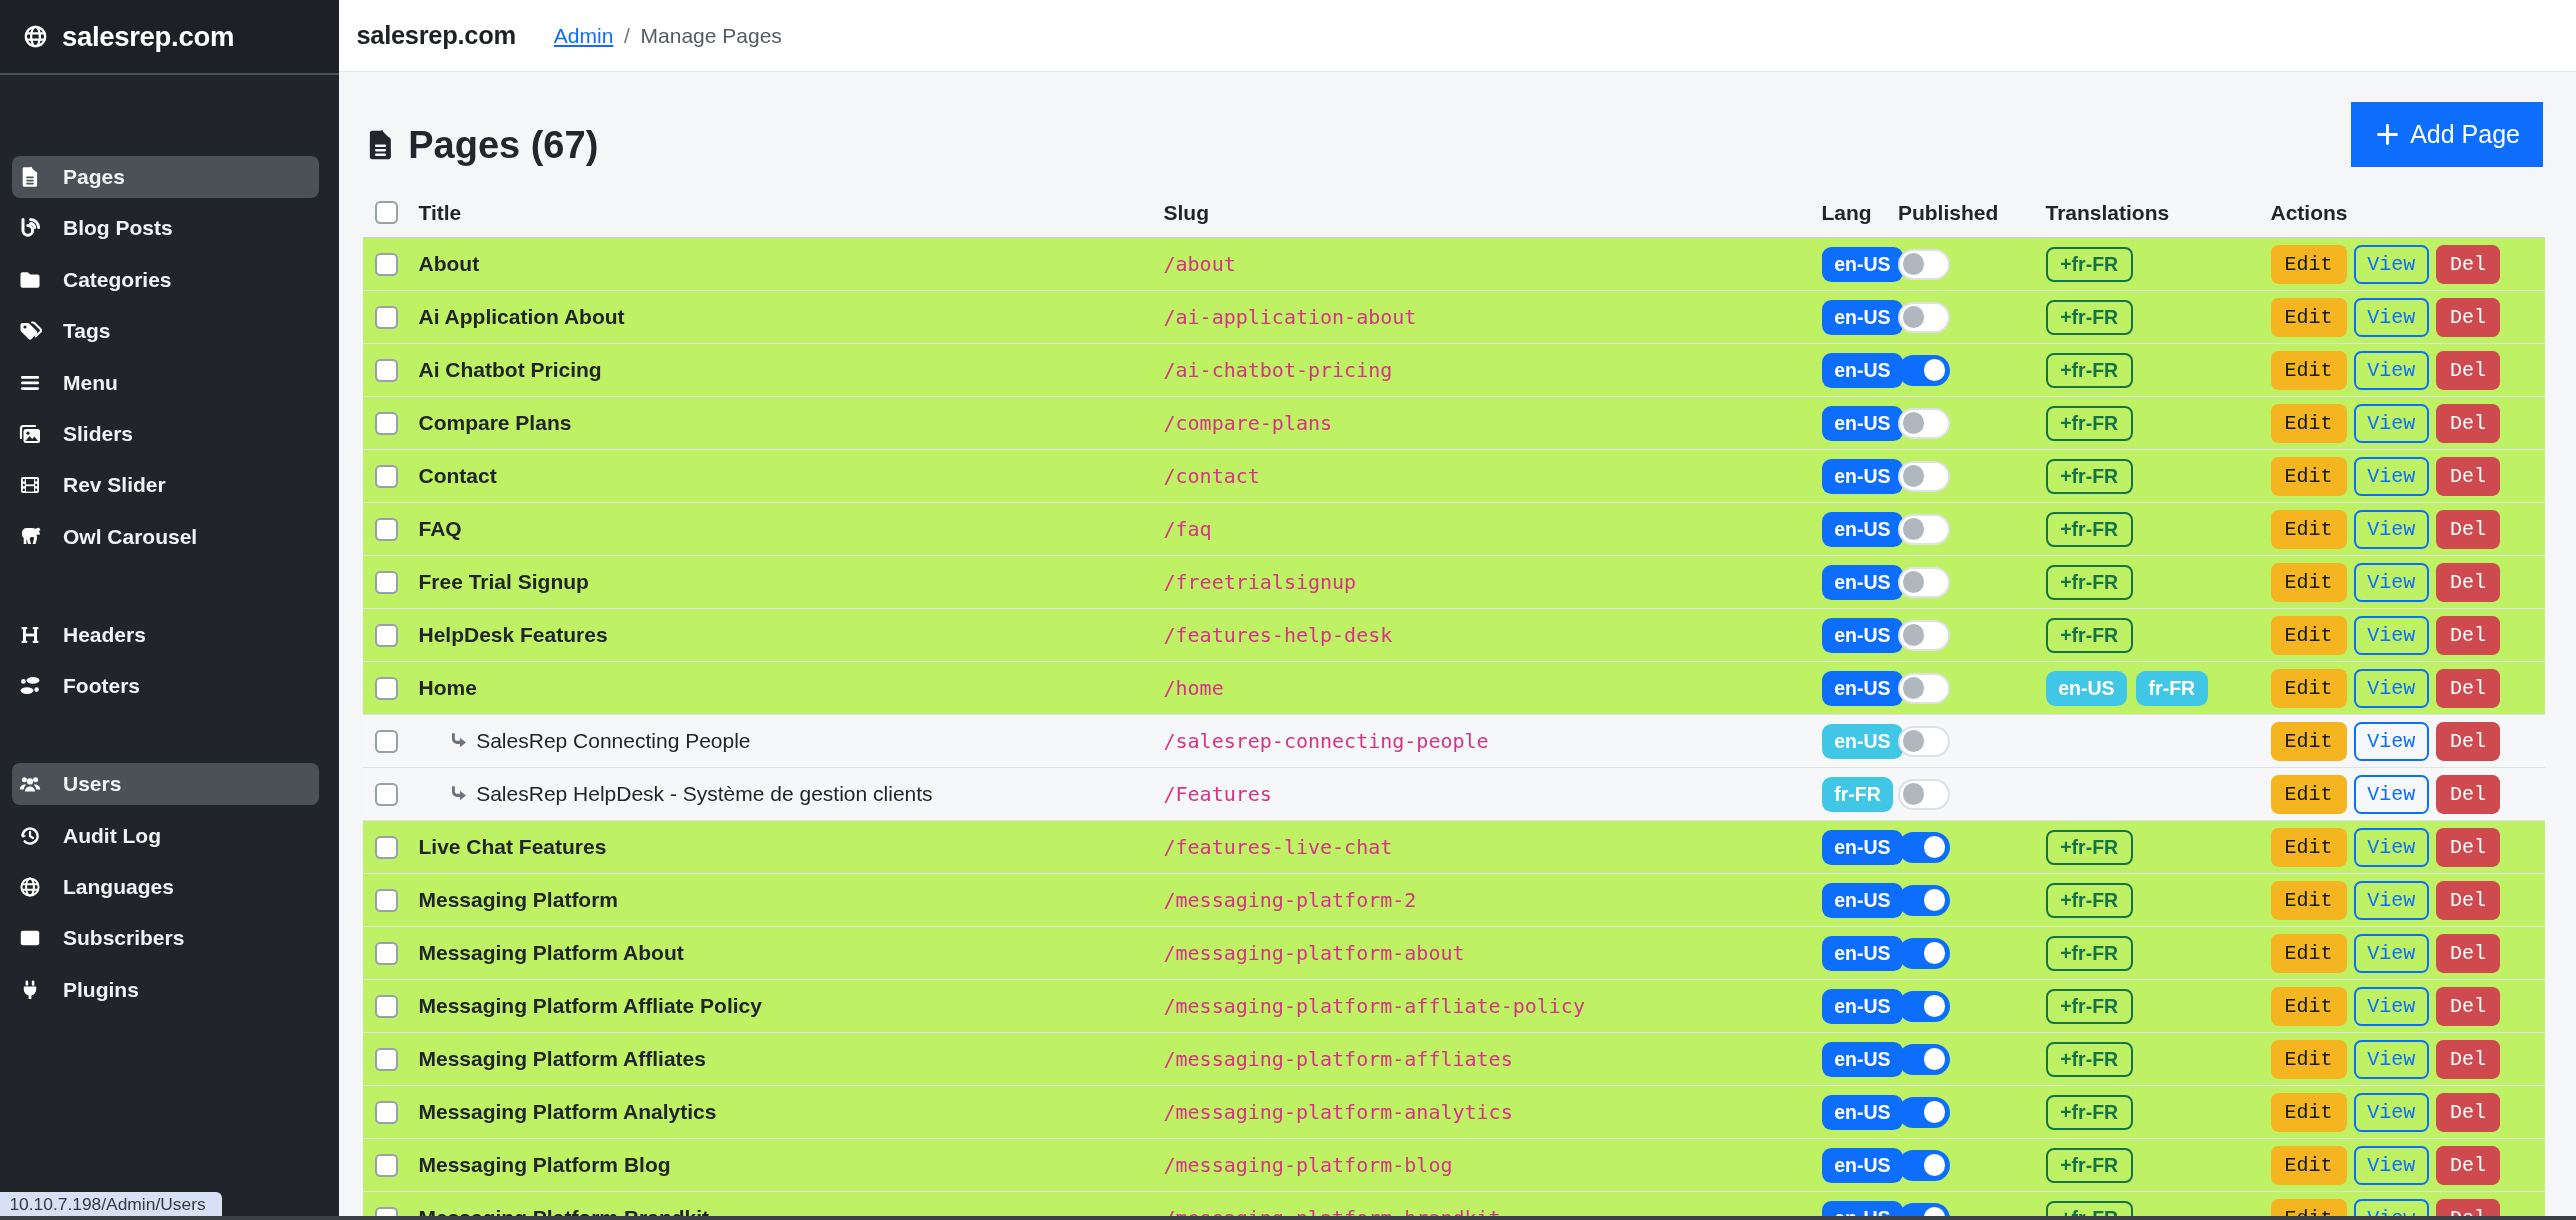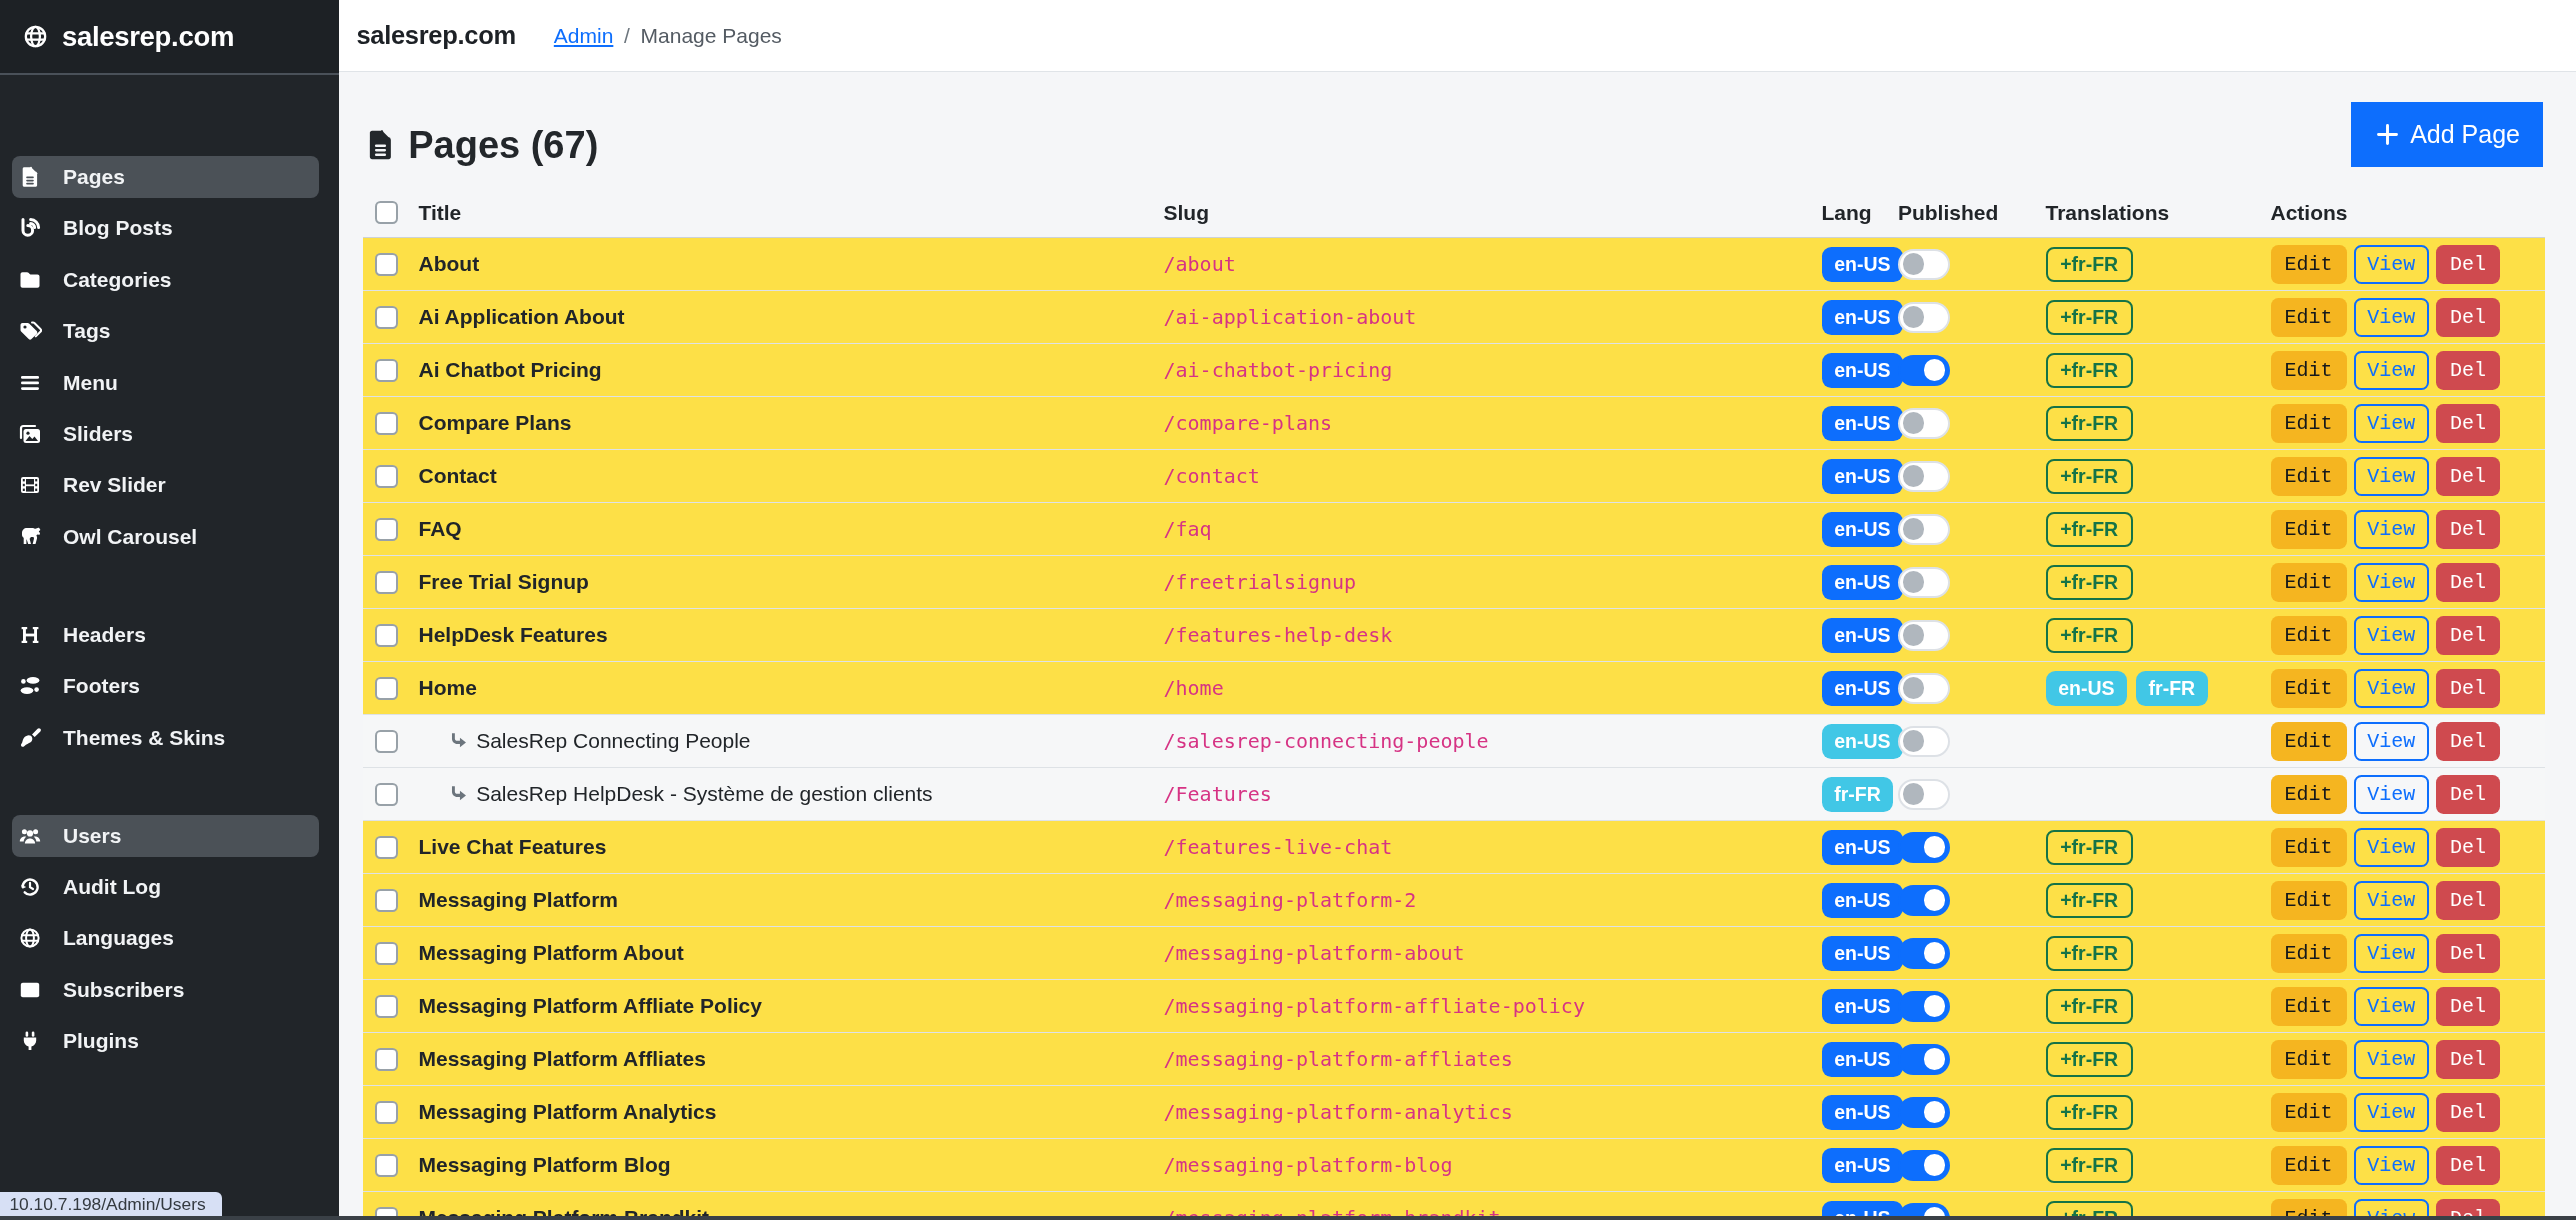--- a/index.html
+++ b/index.html
@@ -49,21 +49,21 @@
   h1 .icon svg { width:35px; height:40px; }
   .add-btn { display:flex; align-items:center; gap:9.4px; height:65px; padding:16px 23px;
              background:var(--c-primary,#0d6efd); color:#fff; border:none; border-radius:0;
              font-family:inherit; font-size:25px; cursor:pointer; }
   .add-btn svg { width:27px; height:27px; }
 
   
   .table-clip { position:absolute; top:116px; left:23.5px; width:2182px; height:1028px; overflow:hidden; }
   .thead { display:flex; align-items:center; height:50px; border-bottom:1.3px solid #ccd2d8;
            font-size:21px; font-weight:bold; color:#212529; }
-  .trow { display:flex; align-items:center; height:53px; background:#fde047;
+  .trow { display:flex; align-items:center; height:53px; background:#bef264;
           border-bottom:0.7px solid #dee2e6; }
   .trow.sub { background:#f6f7f8; }
   .cell { display:flex; align-items:center; }
   .col-cb { width:56px; padding-left:12px; }
   .col-title { width:745px; padding-right:20px; }
   .col-slug { width:622px; }
   .col-lang { width:109px;padding-left:36px; }
   .col-pub { width:151px; padding-left:3.4px;text-align:center; }
   .col-tr { width:225px; gap:8.7px; }
   .col-act { width:273px; gap:7.4px; }
@@ -222,29 +222,20 @@
           <div class="nav-item">
             <span class="icon ">
               <svg viewBox="0 0 24 24" fill="currentColor">
                 <ellipse cx="15" cy="6.4" rx="6.4" ry="3.4"></ellipse>
                 <circle cx="5.4" cy="7.4" r="2.3"></circle>
                 <ellipse cx="9" cy="16.6" rx="6.4" ry="3.4"></ellipse>
                 <circle cx="18.6" cy="15.6" r="2.3"></circle>
               </svg>
             </span>
             <span class="nav-label">Footers</span>
-          </div>
-          <div class="nav-item">
-            <span class="icon ">
-              <svg viewBox="0 0 24 24" fill="currentColor">
-                <path d="M14 8.6l5.6-5.8c.7-.8 1.9-.8 2.7-.1.8.7.8 2 .1 2.7l-5.7 5.6z"></path>
-                <path d="M12.9 9.8c1.4 1.3 1.9 3.1 1.1 4.8-.8 1.8-2.6 2.4-4.1 3.1-1.4.6-2.6 1.5-3.7 2.5-.7.6-2.5 1.1-3.1-.5-.5-1.4.7-2.1 1.1-3.3.6-1.8.8-3.7 2.2-5.1 1.5-1.7 4.5-3 6.5-1.5z"></path>
-              </svg>
-            </span>
-            <span class="nav-label">Themes &amp; Skins</span>
           </div>
         </div>
         <div class="nav-group">
           <div class="nav-item active">
             <span class="icon ">
               <svg viewBox="0 0 24 24" fill="currentColor">
                 <circle cx="6.4" cy="7.8" r="2.5"></circle>
                 <circle cx="17.6" cy="7.8" r="2.5"></circle>
                 <circle cx="12" cy="9.4" r="3.1"></circle>
                 <path d="M1.8 17.6c0-2.8 2.2-5 5-5 .5 0 1 .1 1.4.2-1.5 1.2-2.5 3-2.5 4.8z"></path>

